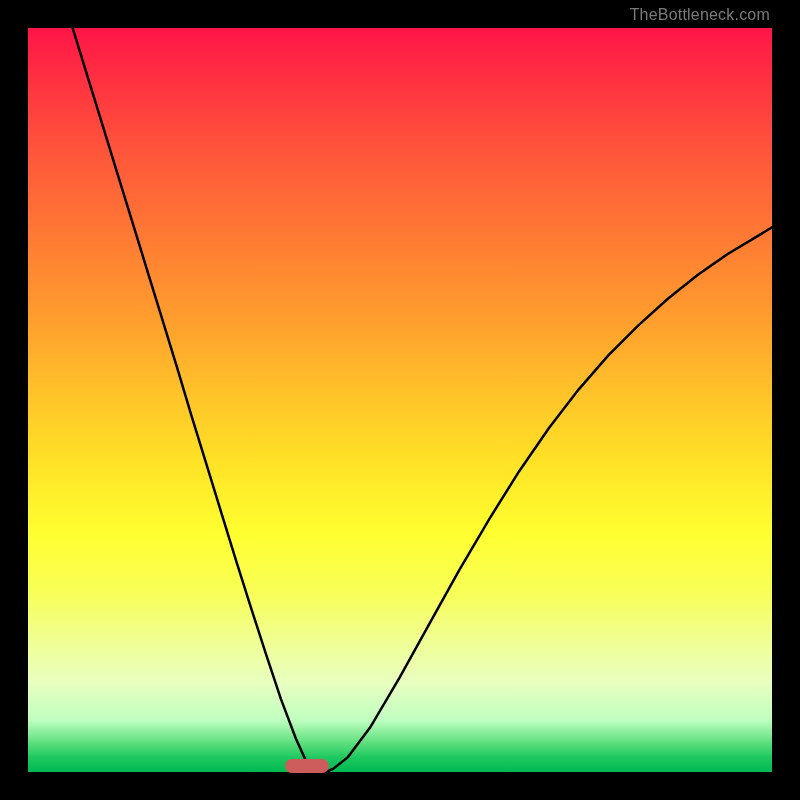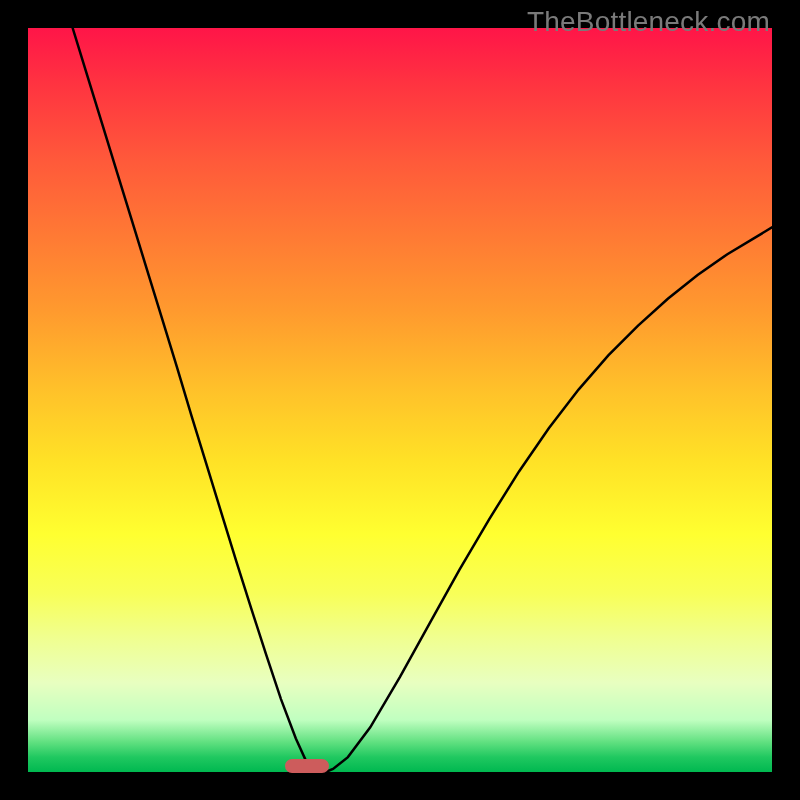--- a/index.html
+++ b/index.html
@@ -37,21 +37,21 @@
       #c0ffc0 93%,
       #60e080 96%,
       #20c860 98%,
       #00b850 100%);
   }
   .watermark {
     position: absolute;
     top: 6px;
     right: 30px;
     color: #7a7a7a;
-    font-size: 28px;
+    font-size: 16px;
     font-weight: 500;
     letter-spacing: 0.2px;
   }
   .curve-layer {
     position: absolute;
     left: 28px;
     top: 28px;
     width: 744px;
     height: 744px;
     pointer-events: none;

